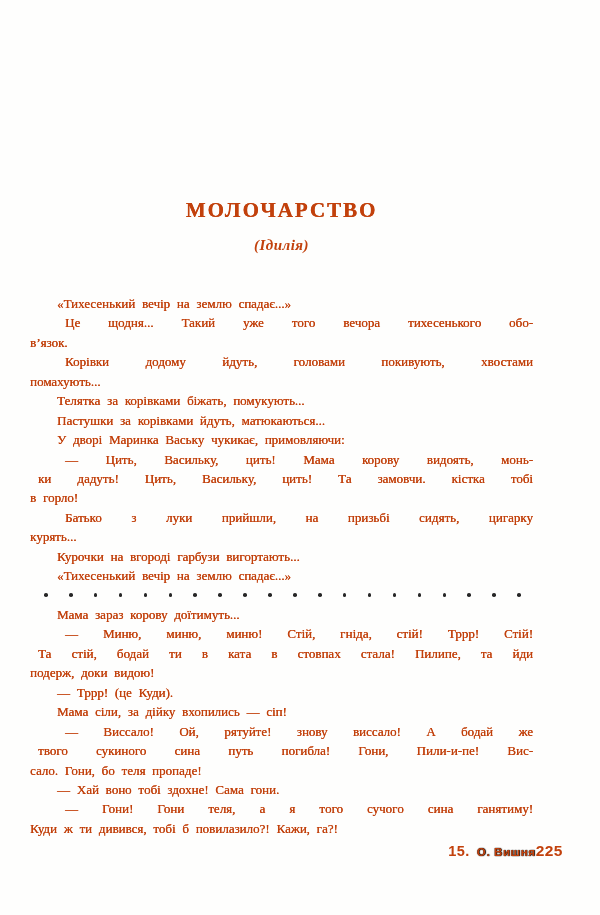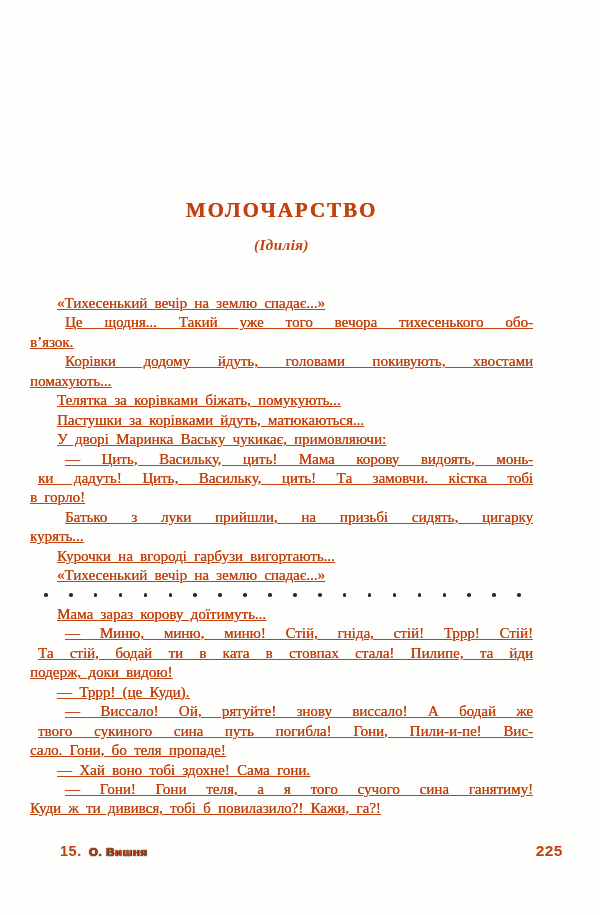--- a/index.html
+++ b/index.html
@@ -44,23 +44,22 @@
     font-style: italic;
     font-weight: bold;
     font-size: 15px;
     letter-spacing: 0.5px;
   }
   .body-text {
     position: absolute;
     top: 294px;
     left: 0;
     width: 100%;
-    font-size: 15px;
+    font-size: 13px;
     text-shadow: 0.25px 0 0 currentColor;
-    text-decoration: underline;
   }
   .line {
     height: 19.45px;
     line-height: 19.45px;
     word-spacing: 3.5px;
     overflow: hidden;
     white-space: nowrap;
   }
   .line.indent { padding-left: 27px; }
   .line.justify {
@@ -82,21 +81,21 @@
     border-radius: 50%;
     background: #262626;
     flex: 0 0 auto;
   }
   .footer {
     position: absolute;
     top: 842px;
     left: 30px;
     width: 503px;
     display: flex;
-    justify-content: space-between;
+    justify-content: flex-end;
     align-items: baseline;
     font-family: "Liberation Sans", "DejaVu Sans", sans-serif;
   }
   .signature { display: flex; align-items: baseline; gap: 7px; }
   .sig-number {
     font-size: 14.5px;
     font-weight: bold;
     letter-spacing: 0.5px;
   }
   .sig-author {
@@ -157,20 +156,21 @@
           <span class="dot"></span>
           <span class="dot"></span>
           <span class="dot"></span>
           <span class="dot"></span>
         </div>
         <div class="line indent">Мама зараз корову доїтимуть...</div>
         <div class="line indent justify">— Миню, миню, миню! Стій, гніда, стій! Тррр! Стій!</div>
         <div class="line justify">Та стій, бодай ти в ката в стовпах стала! Пилипе, та йди</div>
         <div class="line">подерж, доки видою!</div>
         <div class="line indent">— Тррр! (це Куди).</div>
+        <div class="line indent">Мама сіли, за дійку вхопились — сіп!</div>
         <div class="line indent justify">— Виссало! Ой, рятуйте! знову виссало! А бодай же</div>
         <div class="line justify">твого сукиного сина путь погибла! Гони, Пили-и-пе! Вис-</div>
         <div class="line">сало. Гони, бо теля пропаде!</div>
         <div class="line indent">— Хай воно тобі здохне! Сама гони.</div>
         <div class="line indent justify">— Гони! Гони теля, а я того сучого сина ганятиму!</div>
         <div class="line">Куди ж ти дивився, тобі б повилазило?! Кажи, га?!</div>
       </div>
 
     <div class="footer">
       <div class="signature">

